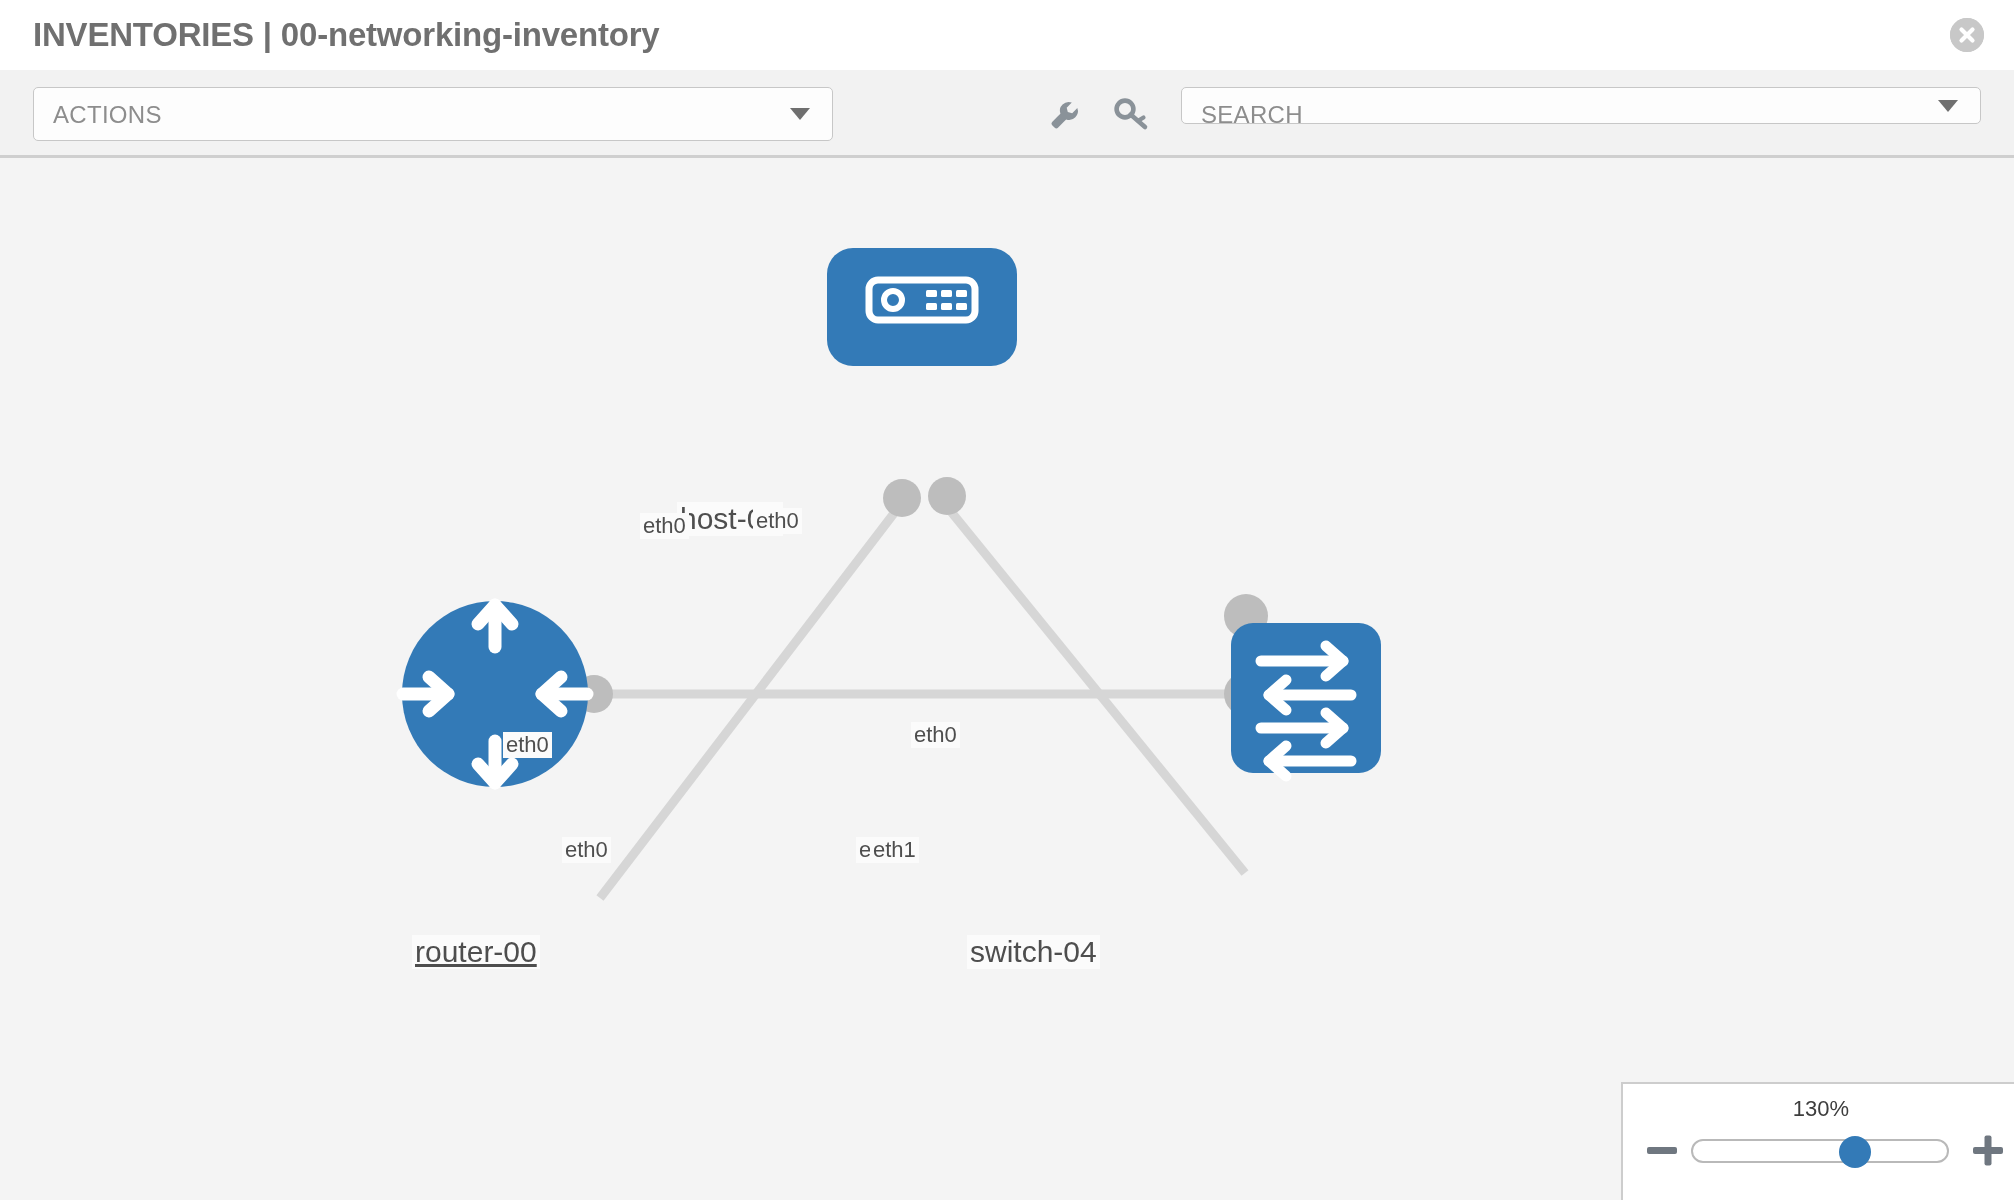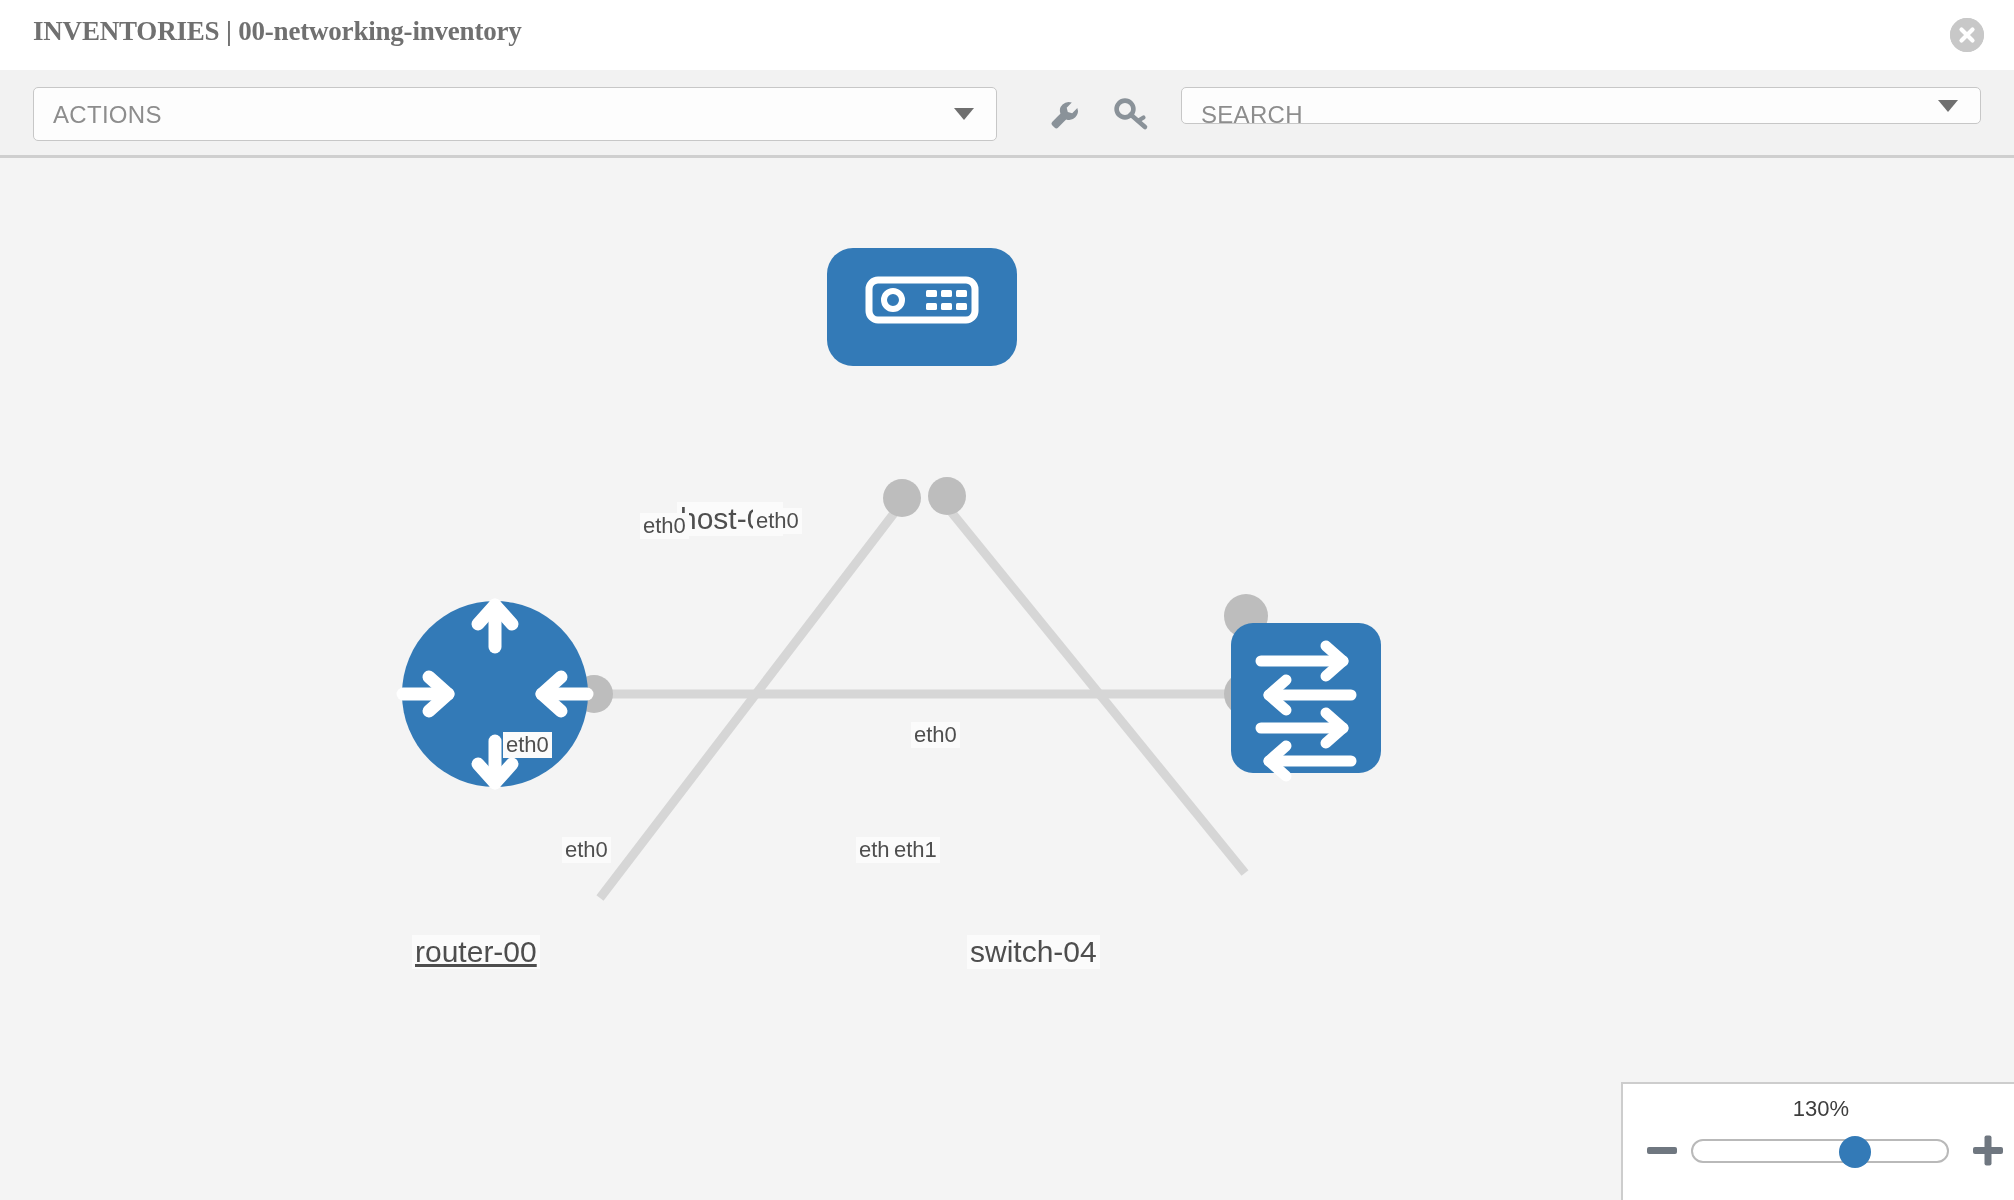--- a/index.html
+++ b/index.html
@@ -11,43 +11,42 @@
   }
 
   
   .header {
     position: absolute; top: 0; left: 0;
     width: 2014px; height: 70px;
     background: #ffffff;
   }
   .header-title {
     position: absolute; left: 33px; top: 16px;
-    font-size: 27px; font-weight: bold;
+    font-size: 33px; font-weight: bold;
     color: #707070; letter-spacing: -0.2px;
     white-space: nowrap;
-    font-family: Liberation Serif, serif;
   }
   .close-btn {
     position: absolute; right: 30px; top: 18px;
     width: 34px; height: 34px; border-radius: 50%;
     background: #c8c8c8;
     cursor: pointer;
   }
   .close-btn svg { display: block; }
 
   
   .toolbar {
     position: absolute; top: 70px; left: 0;
     width: 2014px; height: 88px;
     background: #f2f2f2;
     border-bottom: 3px solid #cfcfcf;
   }
   .actions-select {
     position: absolute; left: 33px; top: 17px;
-    width: 964px; height: 54px;
+    width: 800px; height: 54px;
     background: #fdfdfd;
     border: 1px solid #c7c7c7;
     border-radius: 5px;
     cursor: pointer;
   }
   .actions-select .label {
     position: absolute; left: 19px; top: 13px;
     font-size: 24px; color: #8d8d8d; letter-spacing: 0.3px;
   }
   .caret {
@@ -250,21 +249,21 @@
   <div class="chip node-name" style="left:677px; top:344px;">host-00</div>
   <div class="chip node-name" style="left:412px; top:777px;text-decoration:underline;">router-00</div>
   <div class="chip node-name" style="left:967px; top:777px;">switch-04</div>
 
   <div class="chip port" style="left:640px; top:355px;">eth0</div>
   <div class="chip port" style="left:753px; top:350px;">eth0</div>
   <div class="chip port" style="left:503px; top:574px;">eth0</div>
   <div class="chip port" style="left:911px; top:564px;">eth0</div>
   <div class="chip port" style="left:562px; top:679px;">eth0</div>
   <div class="chip port" style="left:856px; top:679px;">eth</div>
-  <div class="chip port" style="left:891px; top:679px;">eth1</div>
+  <div class="chip port" style="left:870px; top:679px;">eth1</div>
 
 </div>
 
 <div class="zoom-panel">
   <div class="zoom-pct">130%</div>
   <div class="zoom-row">
     <div class="zoom-minus">
       <svg width="34" height="36" viewBox="0 0 34 36">
         <rect x="2" y="15" width="30" height="7" rx="2" fill="#6f7780"></rect>
       </svg>

